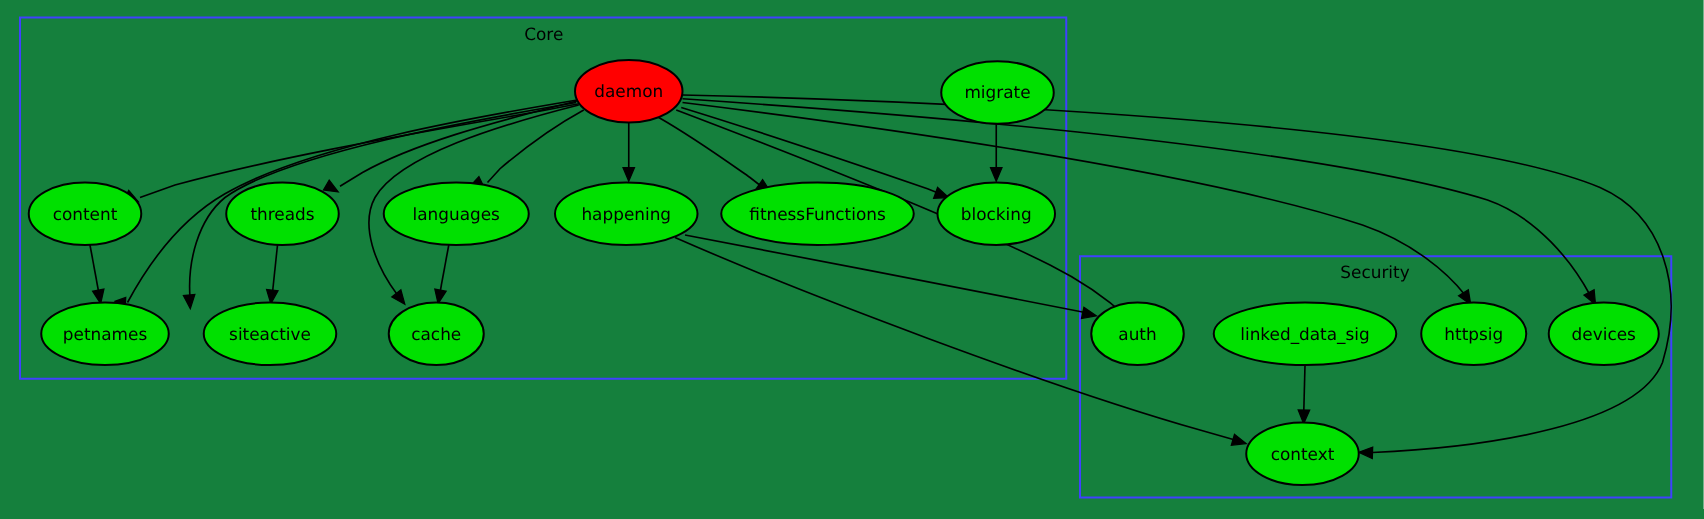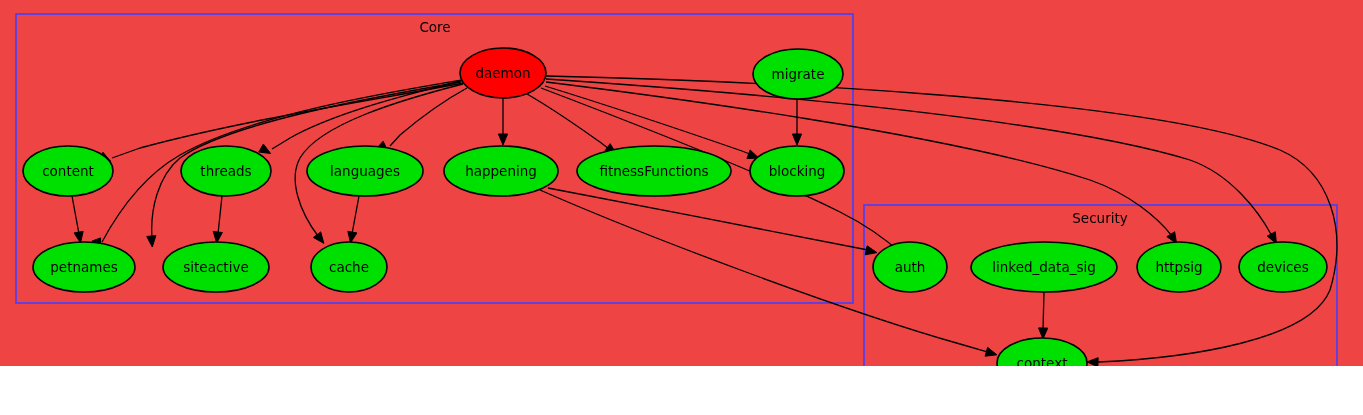--- a/index.html
+++ b/index.html
@@ -3,22 +3,22 @@
 <meta charset="utf-8">
 <style>
   html, body {
     margin: 0;
     padding: 0;
     background: #ffffff;
   }
   #canvas {
     position: relative;
     width: 1363px;
-    height: 366px;
-    background: #ef4444;
+    height: 415px;
+    background: #15803d;
     font-family: "DejaVu Sans", sans-serif;
     overflow: hidden;
   }
   svg#graph {
     position: absolute;
     left: 0;
     top: 0;
     width: 1363px;
     height: 415px;
   }

